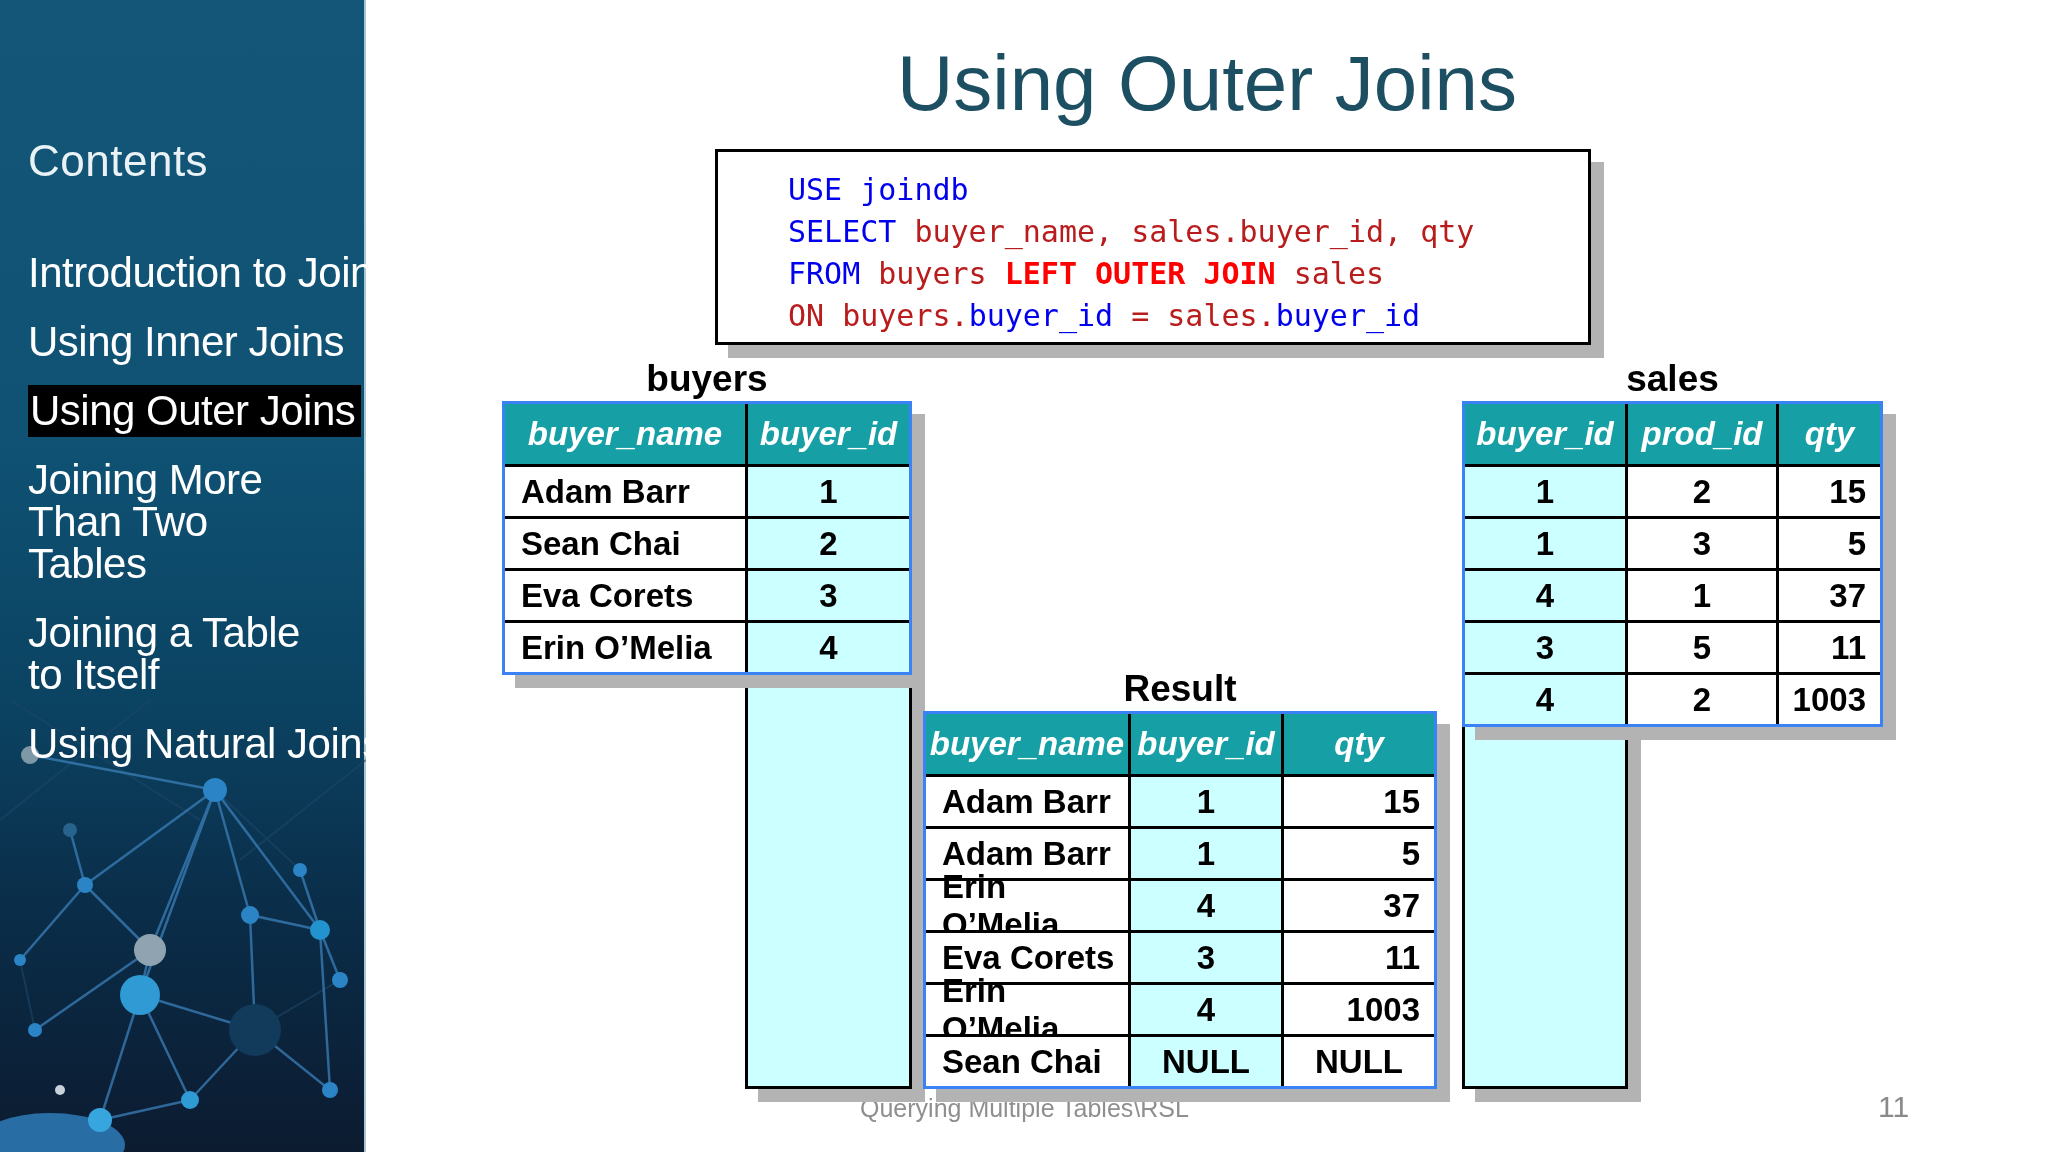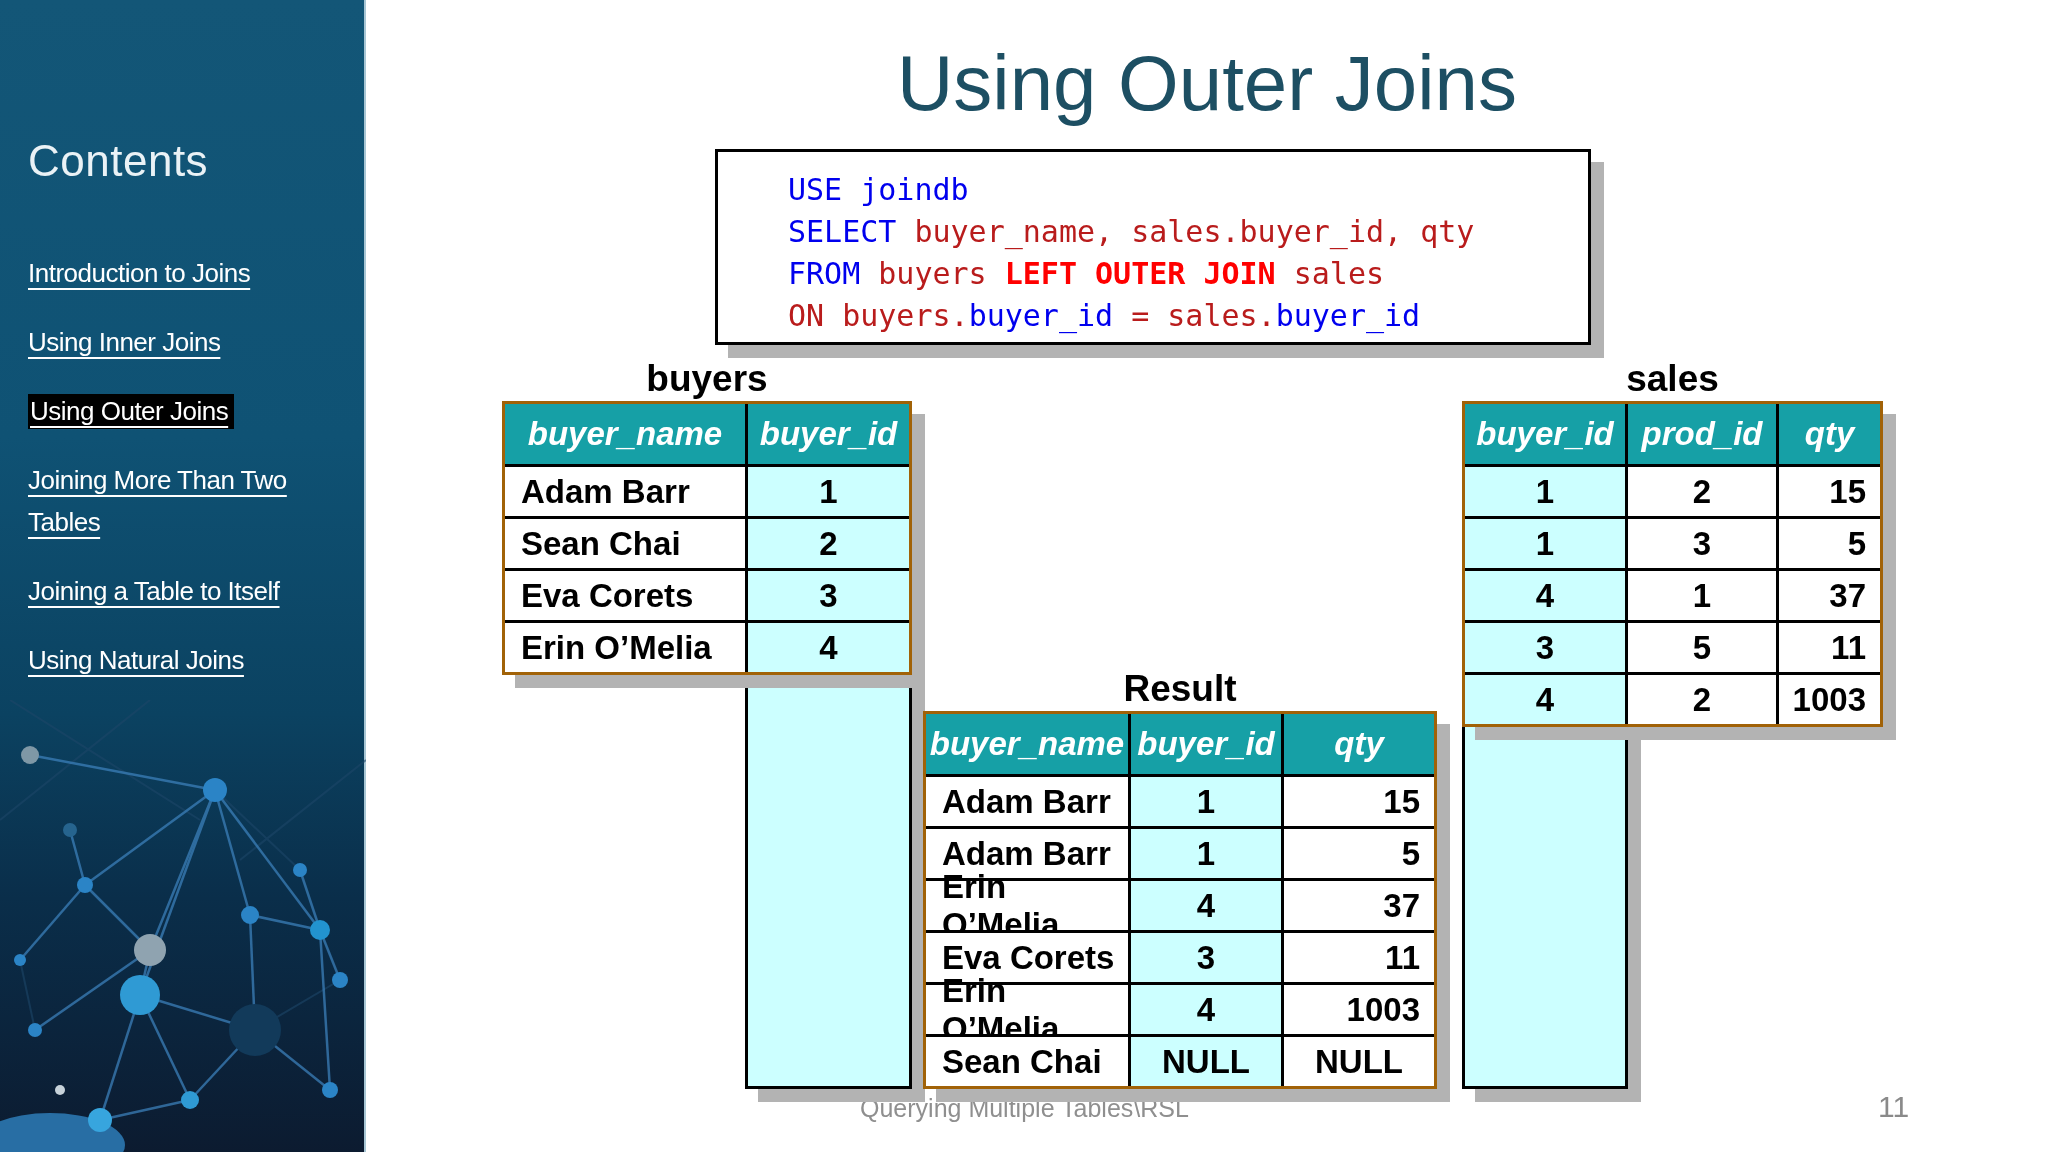--- a/index.html
+++ b/index.html
@@ -16,22 +16,22 @@
     border-right:2px solid #a8c6d4; z-index:5;padding-left:44px;
   }
   .net { position:absolute; left:0; bottom:0; width:366px; height:452px; }
   .contents-heading {
     position:absolute; left:28px; top:136px;
     font-size:44px; color:#eaf2f6; font-weight:400; letter-spacing:.5px;
   }
   .nav { position:absolute; left:28px; top:252px; width:324px; list-style:none; }
   .nav li { margin-bottom:27px; }
   .nav a {
-    color:#ffffff; font-size:26px; letter-spacing:-0.5px; line-height:42px;
-    text-decoration:underline; text-decoration-thickness:2px; text-underline-offset:6px;
+    color:#ffffff; font-size:42px; letter-spacing:-0.5px; line-height:42px;
+    text-decoration-thickness:2px; text-underline-offset:6px;
     cursor:pointer;
   }
   .nav li.nowrap a { white-space:nowrap; }
   .nav li.narrow { max-width:272px; }
   .nav li.active a { background:#000000; padding:2px 6px 3px 2px; }
 
   
   .slide-title {
     position:absolute; left:366px; right:0; top:38px; text-align:center;
     font-size:78px; font-weight:400; color:#1d4f63; letter-spacing:0;
@@ -49,21 +49,21 @@
   .code-box .k { color:#0000ee;text-align:center; }
   .code-box .r { color:#ff0000; font-weight:bold; }
   .code-box .p { color:#b91c1c; }
 
   
   .tbl-title {
     position:absolute; text-align:center; font-size:37px; font-weight:bold; color:#000; z-index:4;
   }
   .tbl {
     position:absolute; display:grid; gap:3px; background:#000;
-    border:3px solid #a16207; box-shadow:13px 13px 0 #b3b3b3;
+    border:3px solid #3b82f6; box-shadow:13px 13px 0 #b3b3b3;
   }
   .tbl .cell {
     display:flex; align-items:center; justify-content:center;
     background:#fff; font-size:33px; font-weight:bold; color:#000;
   }
   .tbl .h { background:#16a0a6; color:#ffffff; font-style:italic; }
   .tbl .name { justify-content:flex-start; padding-left:16px; }
   .tbl .qty { justify-content:flex-end; padding-right:14px; }
   .tbl .qty.c { justify-content:center; padding-right:0; }
   .tbl .cyan { background:#ccffff; }

